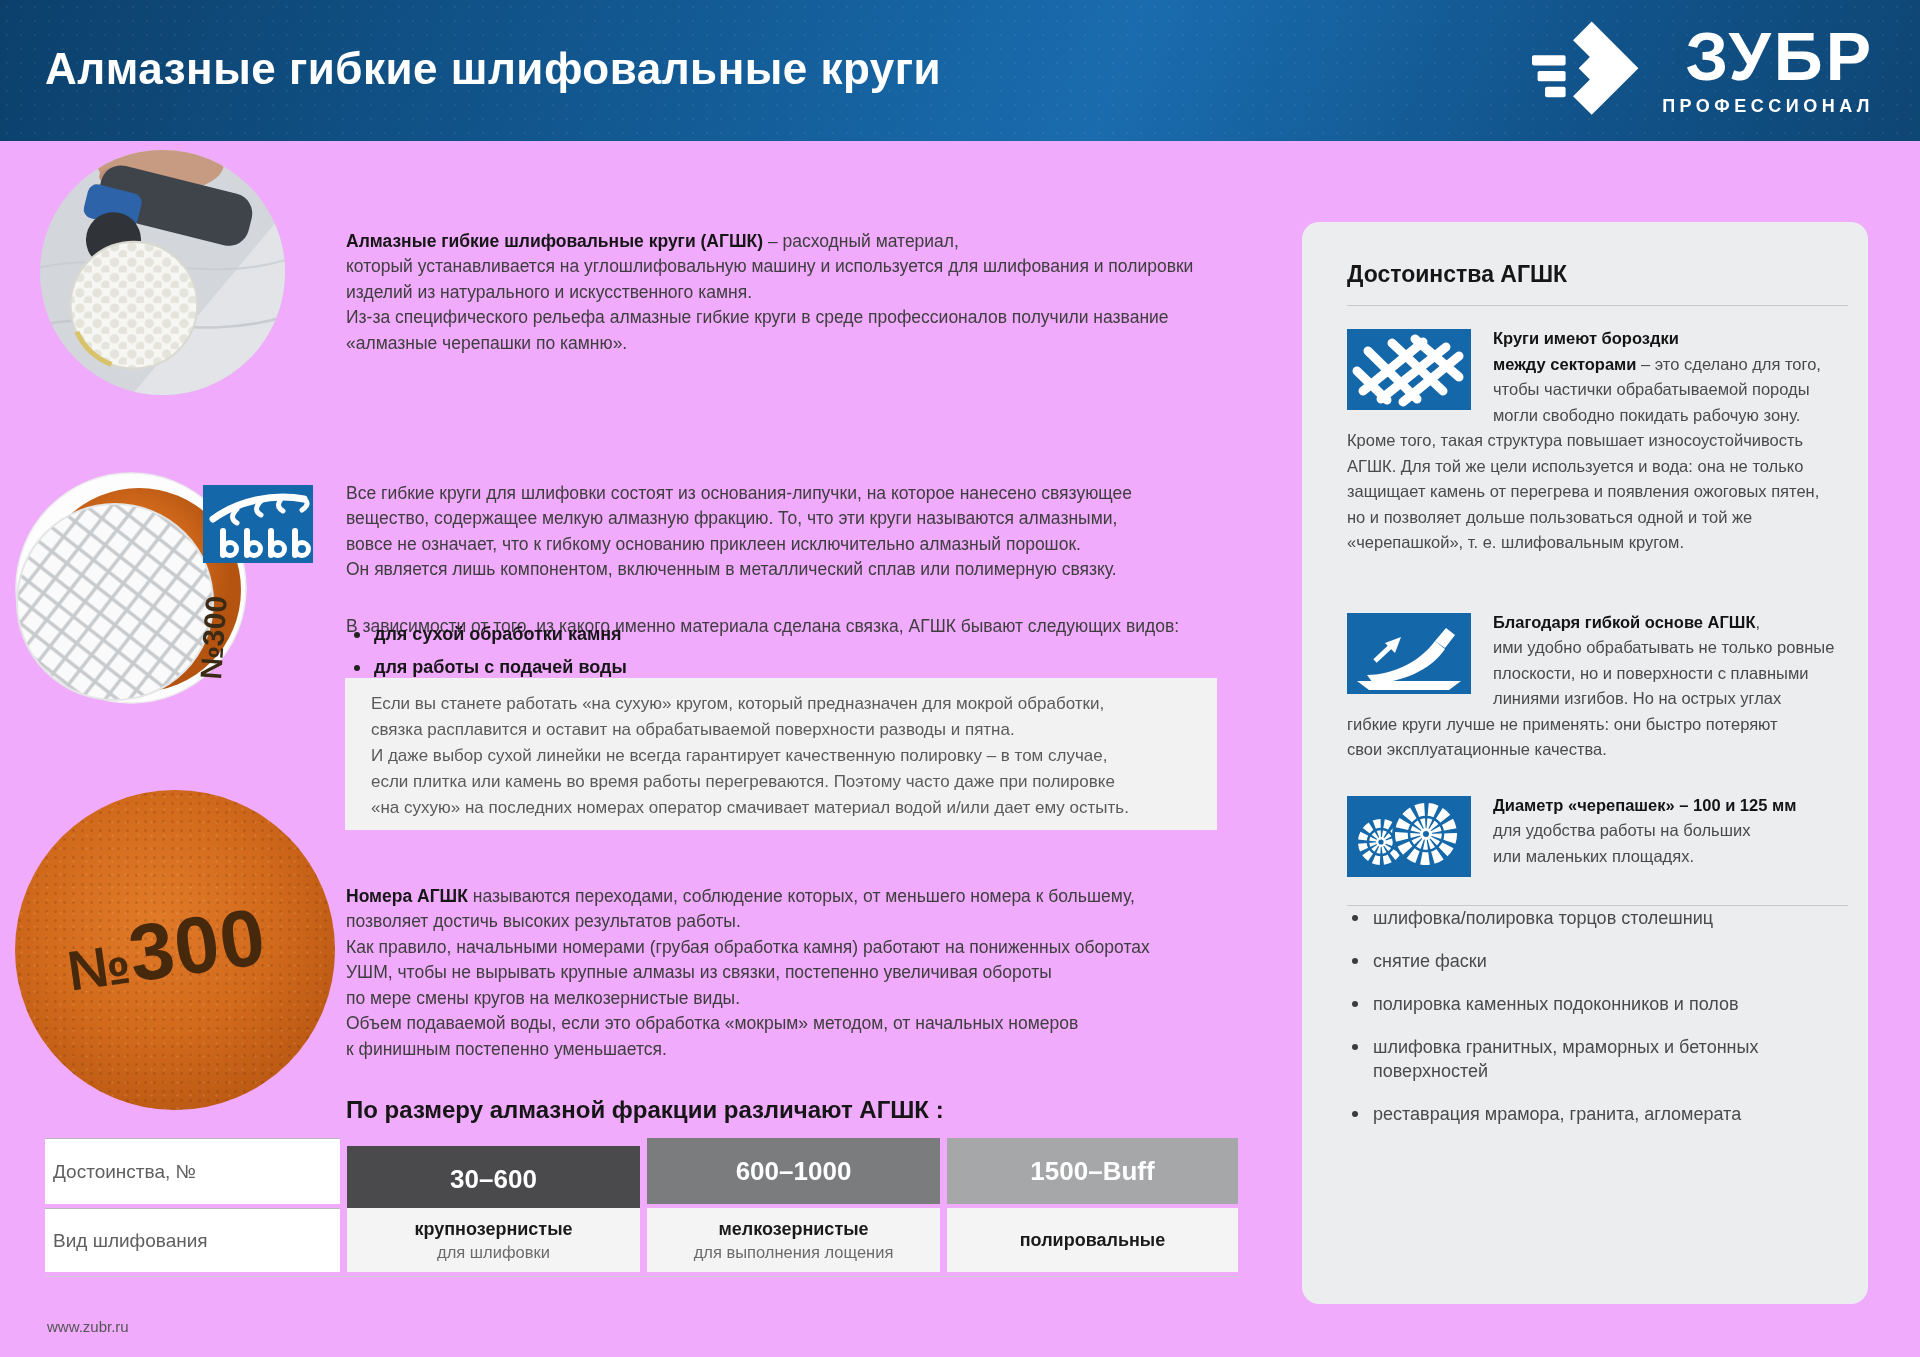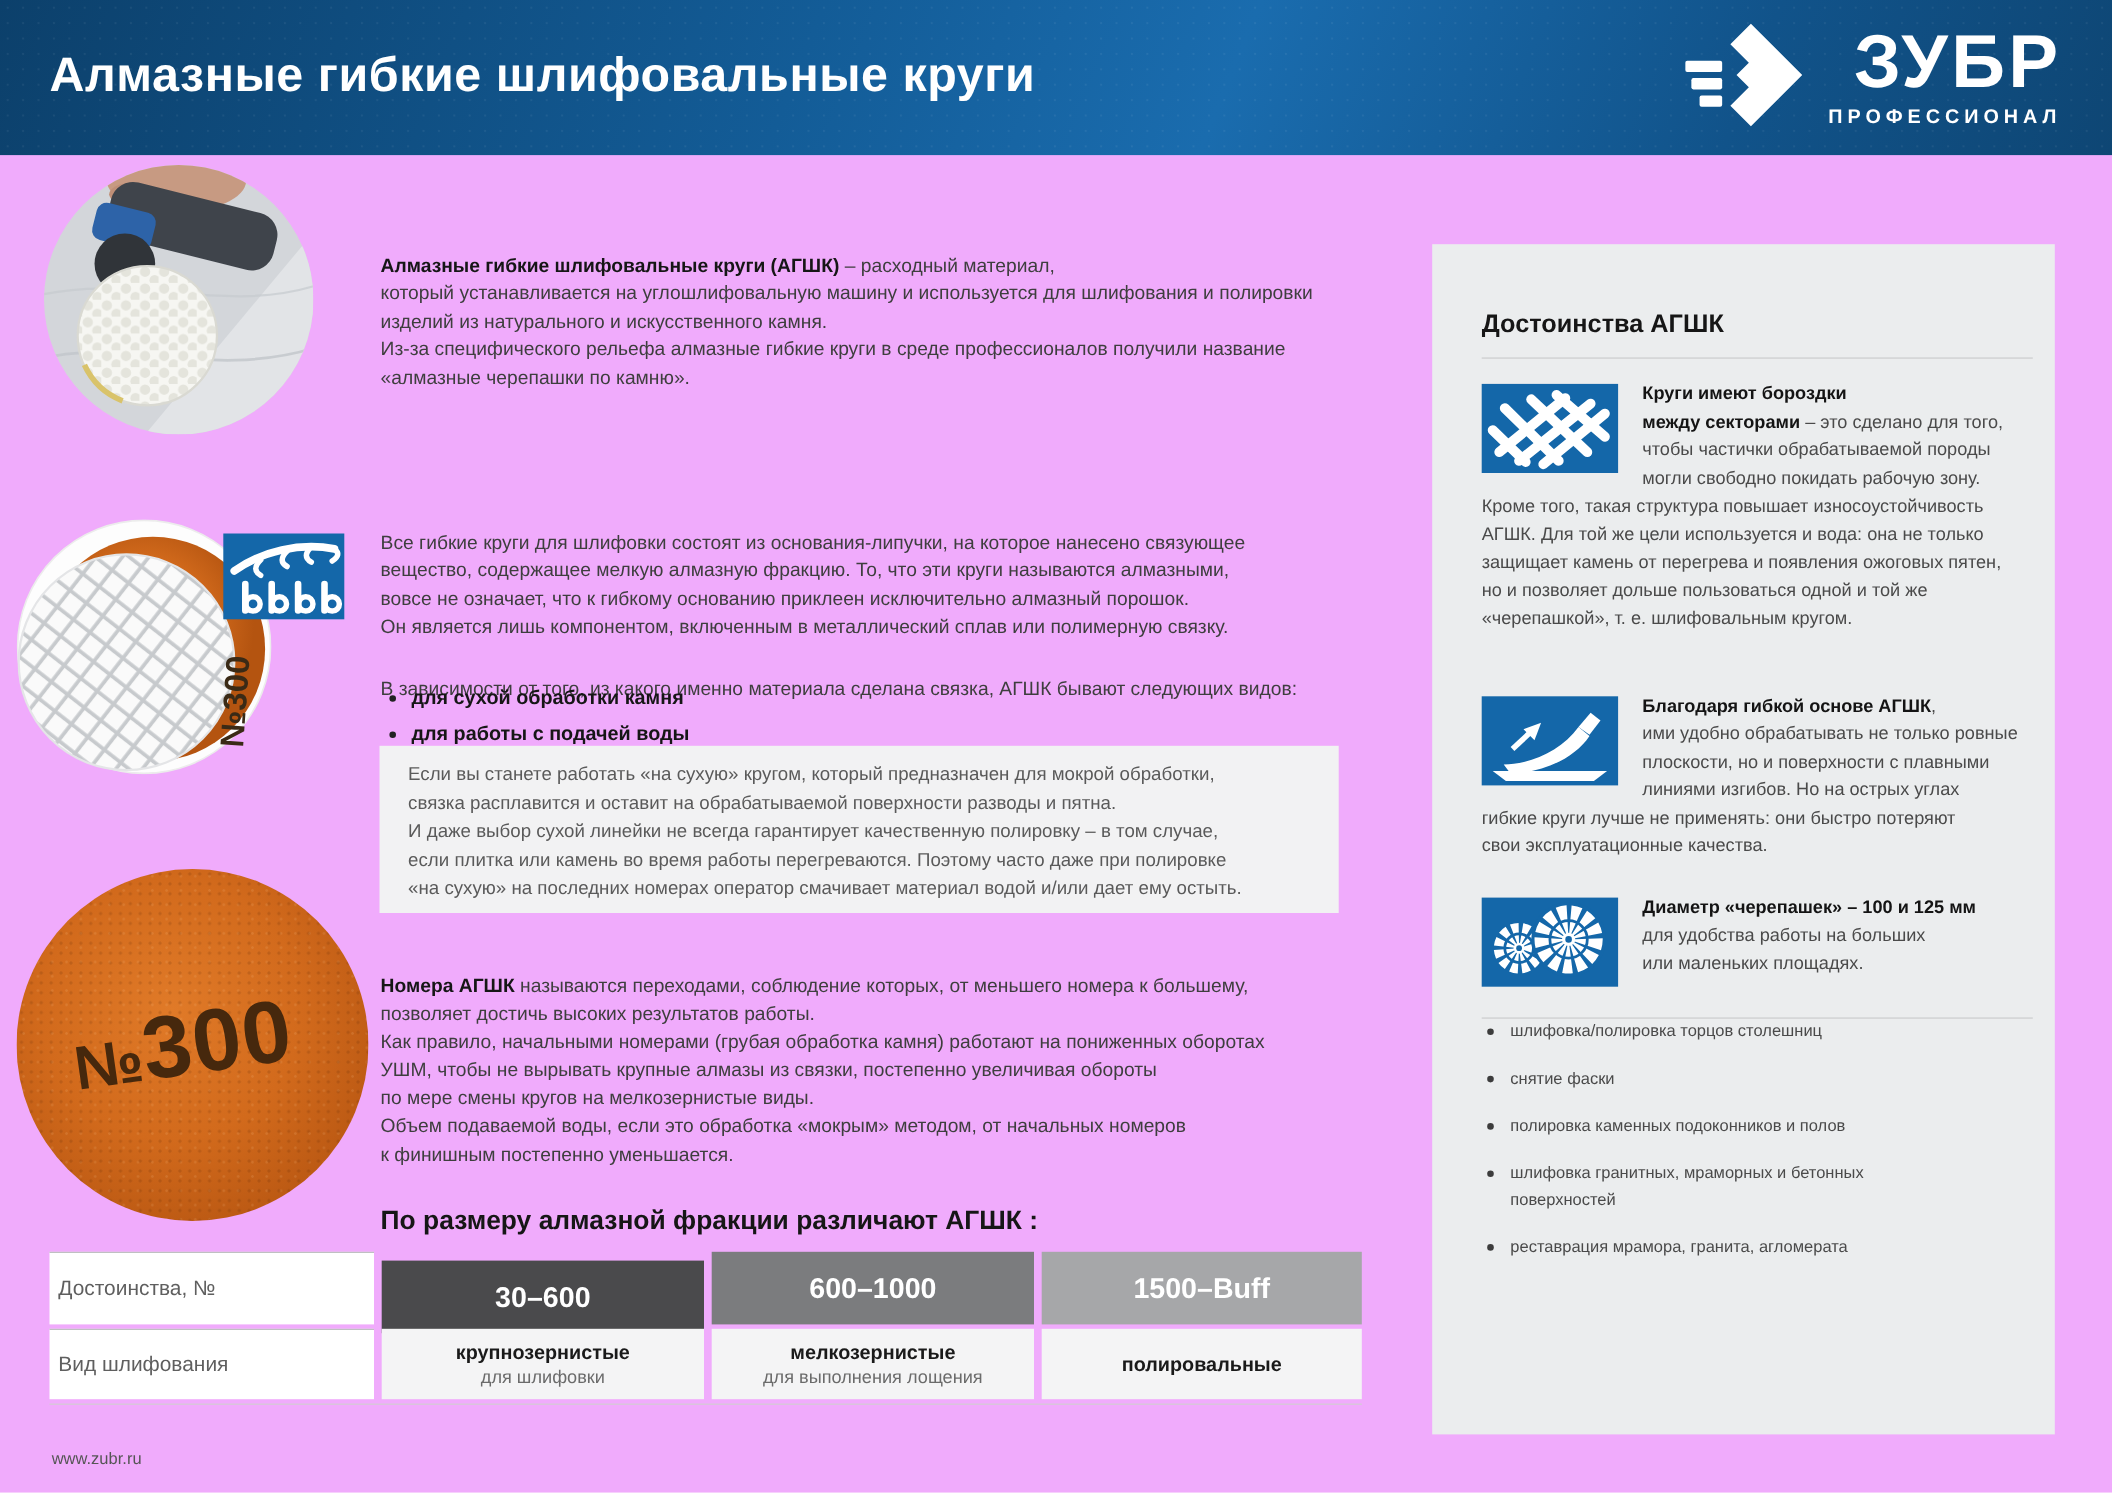--- a/index.html
+++ b/index.html
@@ -38,34 +38,34 @@
       radial-gradient(rgba(255,205,150,.14) 1px,transparent 1.4px),
       radial-gradient(circle at 44% 40%,#e07a28 0%,#d26a1c 45%,#b65511 84%,#a54b0d 100%);
     background-size:9px 9px,13px 13px,auto;
     display:flex;align-items:center;justify-content:center;}
   #disc-label-large{transform:rotate(-8deg);font-weight:700;color:#46280d;font-size:80px;letter-spacing:1px;margin-right:18px;}
   #disc-label-large .num-sign{font-size:56px;}
   #velcro-badge{position:absolute;left:203px;top:485px;width:110px;height:78px;background:#1467a9;z-index:5;}
 
   
   #panel{position:absolute;left:1302px;top:222px;width:566px;height:1082px;background:#ebedee;
-         padding:58px 20px 0 45px;box-sizing:border-box;}
+         padding:38px 20px 0 45px;box-sizing:border-box;border-radius:17px;}
   .panel-h{font-size:23px;font-weight:700;color:#161616;margin:0 0 16px 0;white-space:pre-line;line-height:29px;}
   .panel-divider{border:none;border-top:1px solid #c8c9ca;margin:0;}
   #div1{margin-bottom:20px;}
   .adv{clear:both;overflow:visible;}
   .adv-icon{float:left;width:124px;height:81px;background:#1467a9;margin:3px 22px 18px 0;}
   .adv p{margin:0;font-size:16.5px;line-height:25.5px;white-space:pre-line;color:#4a4a4a;}
   .adv b{color:#141414;}
   #adv2{margin-top:54px;}
   #adv3{margin-top:30px;}
   #div2{clear:both;margin-top:36px;}
   #tasks-heading{margin-top:28px;margin-bottom:22px;}
   #tasks-list{list-style:none;margin:0;padding:0;}
-  #tasks-list li{position:relative;padding-left:26px;font-size:15px;line-height:24px;color:#4a4a4a;
+  #tasks-list li{position:relative;padding-left:26px;font-size:18px;line-height:24px;color:#4a4a4a;
                  margin-bottom:19px;white-space:pre-line;}
   #tasks-list li::before{content:"";position:absolute;left:5px;top:9px;width:6px;height:6px;border-radius:50%;background:#3c3c3c;}
 
   
   #table-heading{position:absolute;left:346px;top:1096px;font-size:24px;font-weight:700;color:#161616;}
   .cell{position:absolute;display:flex;align-items:center;justify-content:center;box-sizing:border-box;}
   .lab{background:#fff;border-top:1px solid #b9babc;justify-content:flex-start;padding-left:8px;
        font-size:19px;color:#5f5f5f;}
   #lab1{left:45px;top:1138px;width:295px;height:66px;}
   #lab2{left:45px;top:1208px;width:295px;height:64px;}

